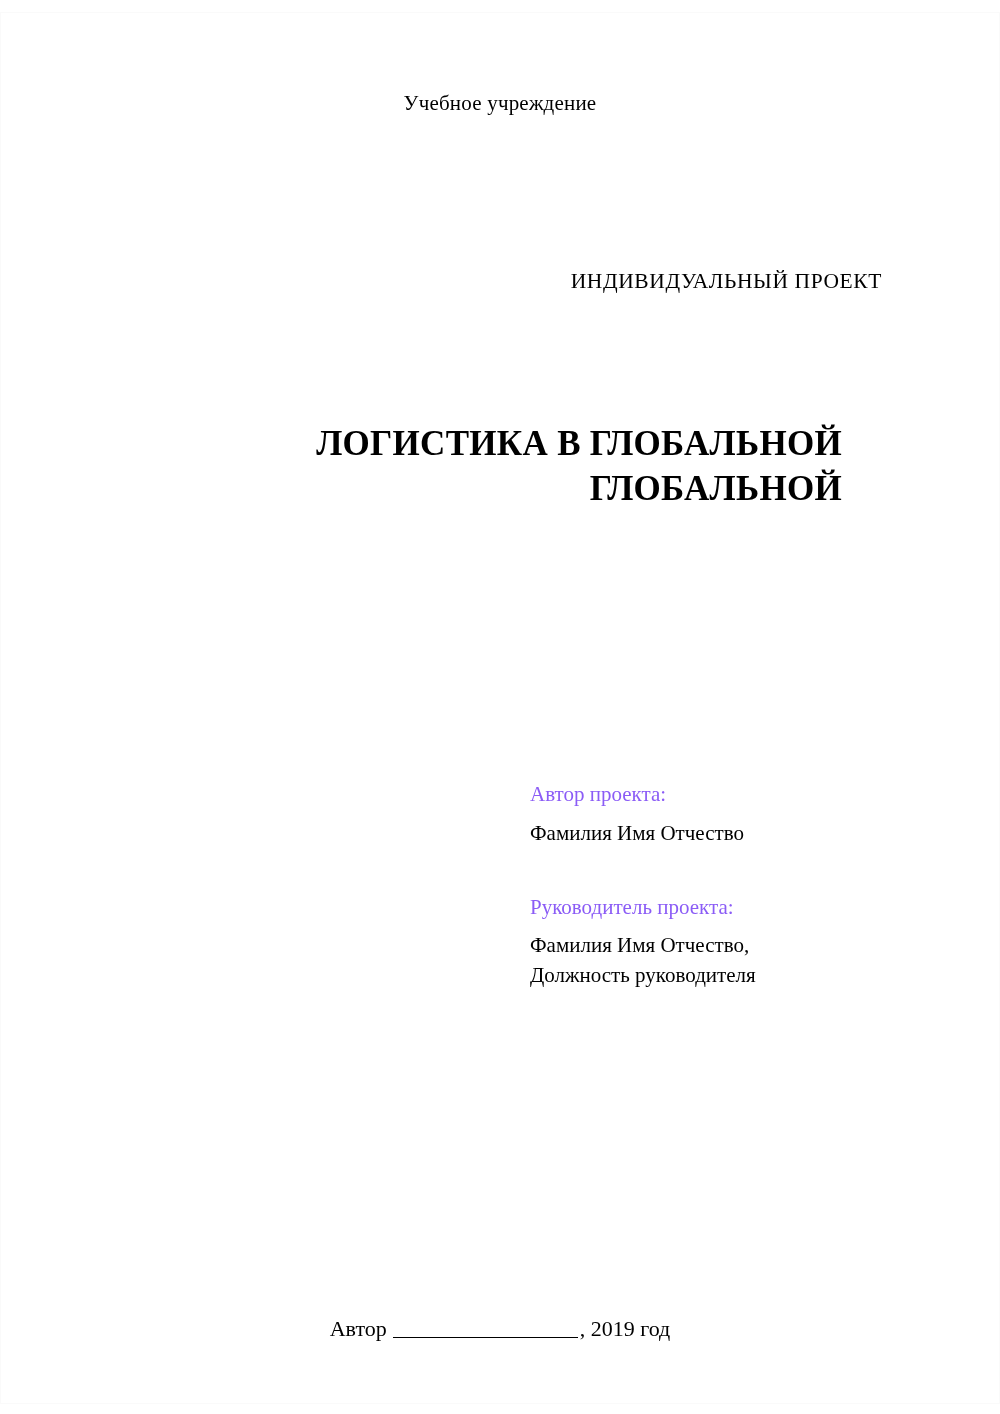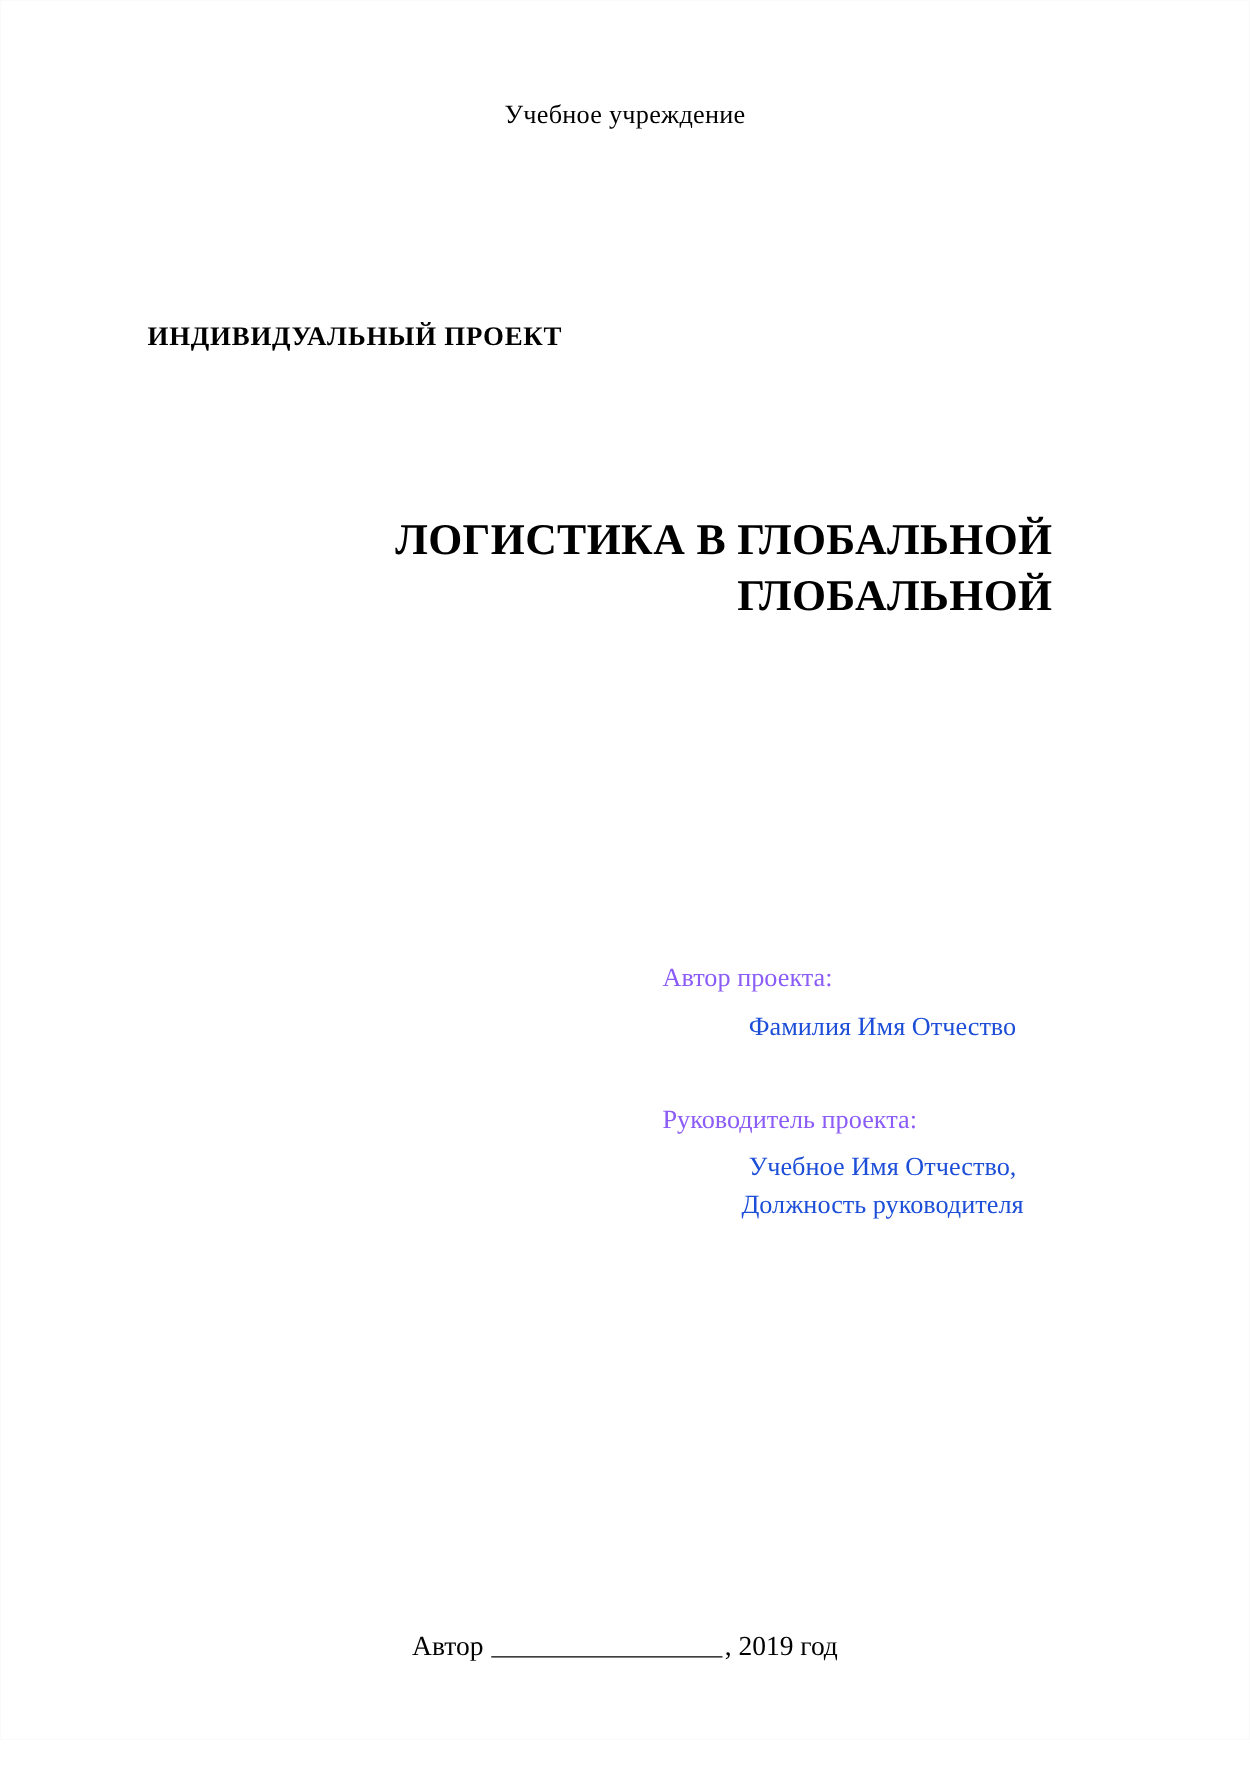--- a/index.html
+++ b/index.html
@@ -8,21 +8,21 @@
     background: #ffffff;
   }
   body {
     font-family: "Liberation Serif", "DejaVu Serif", serif;
     color: #000000;
   }
   .page {
     position: relative;
     width: 1000px;
     height: 1392px;
-    margin: 0 auto;
+    margin: 12px auto;
     background: #ffffff;
     box-sizing: border-box;
     overflow: hidden;
   }
   
   .page::after {
     content: "";
     position: absolute;
     top: 0; left: 0; right: 0; bottom: 0;
     pointer-events: none;
@@ -38,22 +38,22 @@
     display: flex;
     flex-direction: column;
   }
   .institution {
     text-align: center;
     font-size: 21px;
     line-height: 1.3;
     letter-spacing: 0.2px;
   }
   .doc-type {
-    text-align: left;
-    font-weight: bold;
+    text-align: right;
+    font-weight: normal;
     font-size: 21.5px;
     letter-spacing: 0.6px;
     margin-top: 152px;
   }
   .title {
     text-align: right;
     font-weight: bold;
     font-size: 35px;
     line-height: 1.28;
     letter-spacing: 0.3px;
@@ -66,23 +66,22 @@
     font-size: 21px;
     line-height: 1.42;
   }
   .credit-block + .credit-block {
     margin-top: 44px;
   }
   .credit-label {
     color: #8b5cf6;
   }
   .credit-value {
-    color: #1d4ed8;
+    color: #000000;
     margin-top: 9px;
-    text-align: center;
   }
   .credit-value-line {
     display: block;
   }
   .footer {
     position: absolute;
     left: 0;
     right: 0;
     bottom: 62px;
     text-align: center;
@@ -113,21 +112,21 @@
     <div class="credits">
 
       <div class="credit-block">
         <div class="credit-label">Автор проекта:</div>
         <div class="credit-value">Фамилия Имя Отчество</div>
       </div>
 
       <div class="credit-block">
         <div class="credit-label">Руководитель проекта:</div>
         <div class="credit-value">
-          <span class="credit-value-line">Учебное Имя Отчество,</span>
+          <span class="credit-value-line">Фамилия Имя Отчество,</span>
           <span class="credit-value-line">Должность руководителя</span>
         </div>
       </div>
 
     </div>
   </div>
 
   <div class="footer">
     <span>Автор</span><span class="blank-line"></span><span>, 2019 год</span>
   </div>

